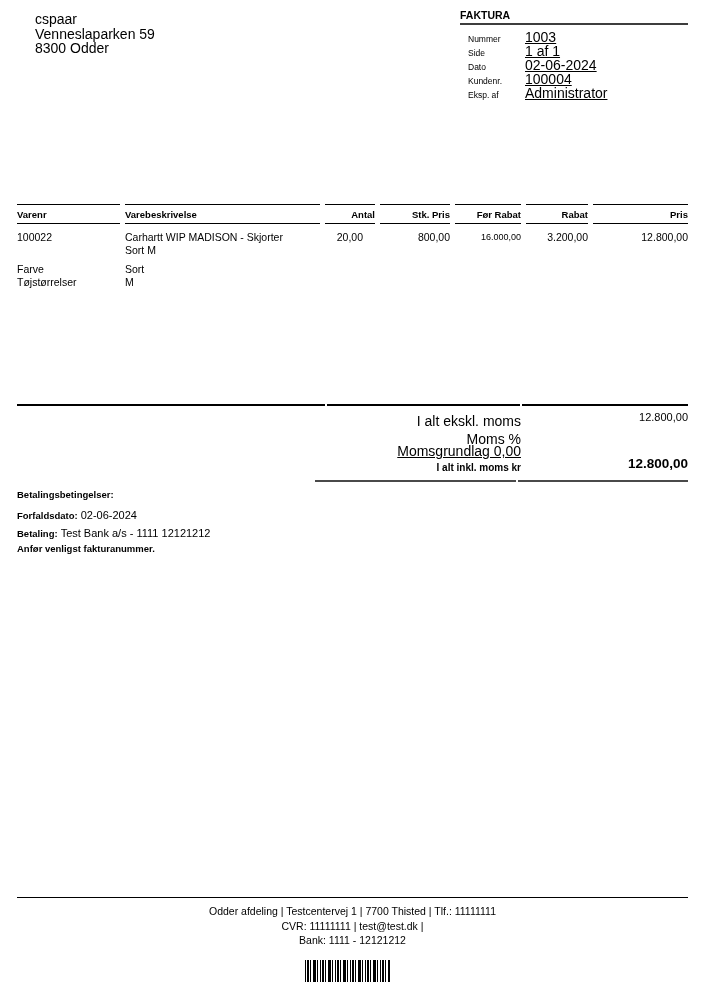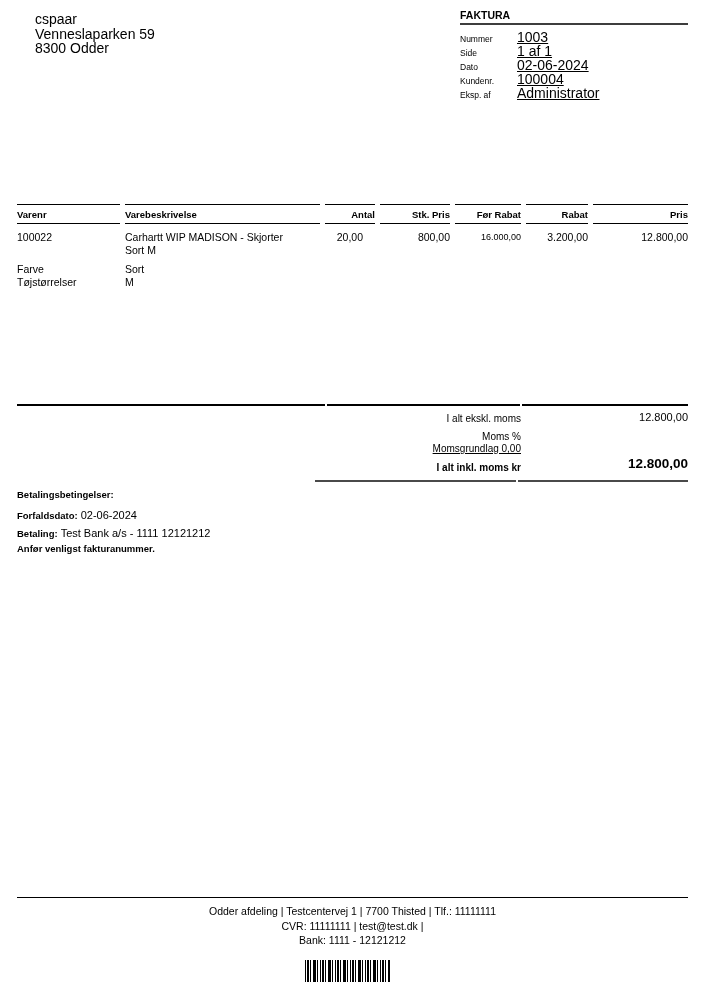--- a/index.html
+++ b/index.html
@@ -40,20 +40,21 @@
   .inv-title-line {
     height: 2px;
     background: #3d3d3d;
     margin-top: 1px;
     margin-bottom: 4px;
   }
   .field-row {
     display: flex;
     align-items: baseline;
     height: 14px;
+    margin-left: 8px;
   }
   .f-label {
     width: 57px;
     flex: 0 0 57px;
     font-size: 8.5px;
   }
   .f-value {
     font-size: 14px;
     text-decoration: underline;
   }
@@ -102,21 +103,21 @@
   .tline {
     position: absolute;
     top: 0;
     height: 1.5px;
     background: #000;
   }
   .tline.s1 { left: 5px;   width: 308px; }
   .tline.s2 { left: 315px; width: 193px; }
   .tline.s3 { left: 510px; width: 166px; }
   .t-row { position: absolute; white-space: nowrap; }
-  .t-lab { right: 172px; font-size: 10px; }
+  .t-lab { right: 172px; font-size: 14px; }
   .t-val { right: 5px; font-size: 11px; }
   .r1l { top: 9px; }
   .r1v { top: 7px; }
   .r2  { top: 27px; }
   .r3  { top: 39px; text-decoration: underline; }
   .r4l { top: 58px; font-weight: bold; font-size: 10px; }
   .r4v { top: 52px; font-weight: bold; font-size: 13.5px; }
   .gline {
     position: absolute;
     top: 76px;

